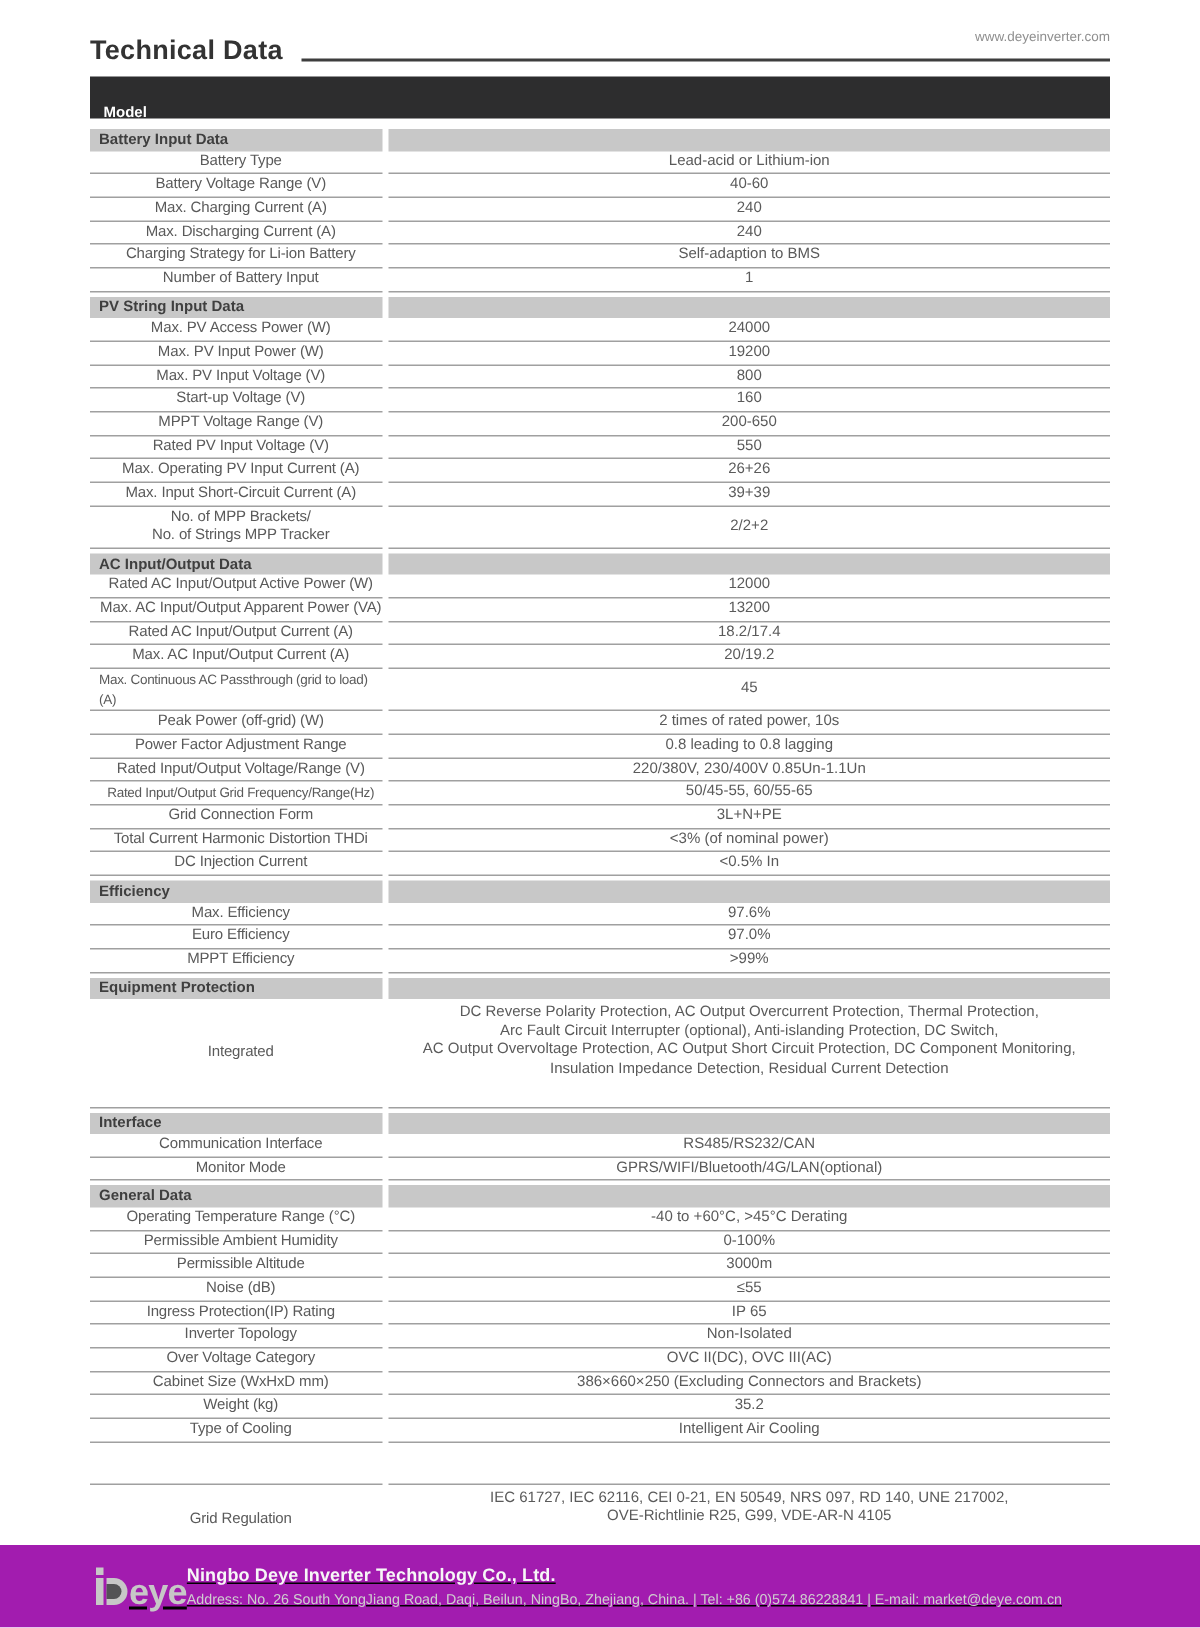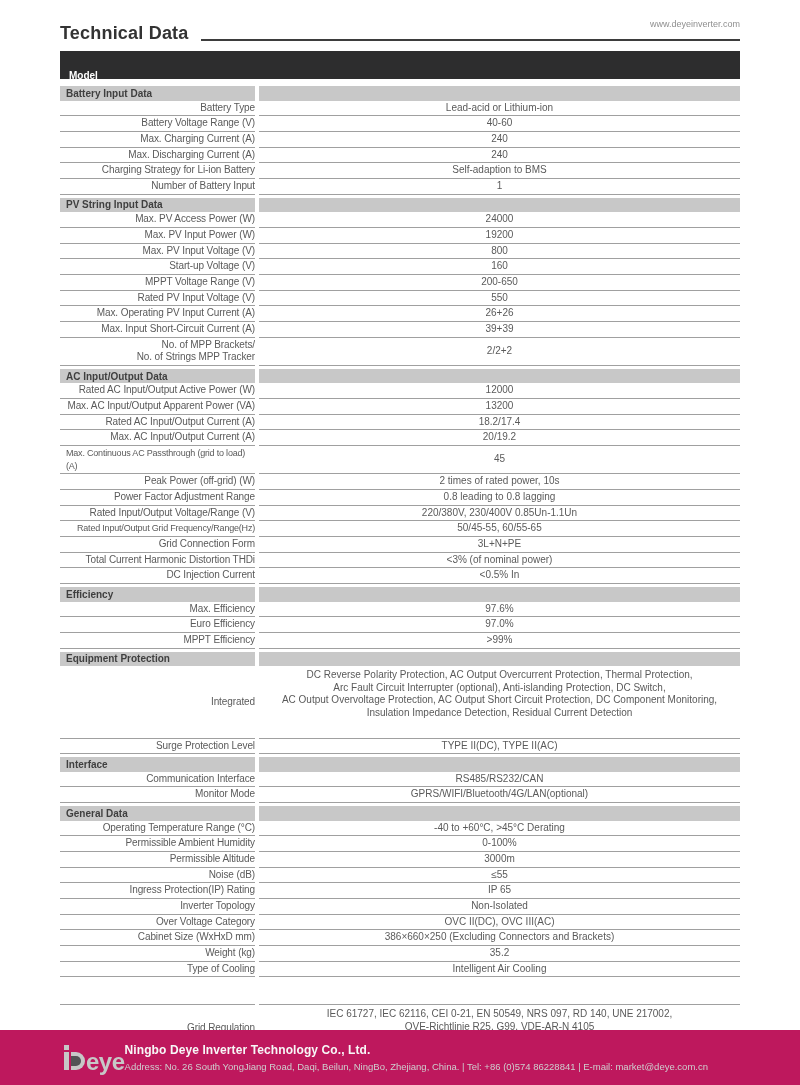--- a/index.html
+++ b/index.html
@@ -21,33 +21,33 @@
   
   .spec-table { margin: 7px 60px 0 60px; }
   .sec-header { display: flex; margin-top: 3px; }
   .sec-header .label { width: 195px; background: #c8c8c8; font-size: 10px; font-weight: bold;
                        color: #3f3f3f; padding: 2px 0 2px 6px; height: 14.5px; display: flex; align-items: center; }
   .sec-header .fill { flex: 1; margin-left: 4px; background: #c8c8c8; height: 14.5px; }
 
   .t-row { display: flex; align-items: stretch; }
   .t-row .cell { display: flex; flex-direction: column; justify-content: center;
                  border-bottom: 1px solid #a0a0a0; min-height: 15.7px; font-size: 10px; color: #5a5a5a; }
-  .t-row .label { width: 195px; padding: 1px 0 1px 6px; align-items: flex-end; letter-spacing: -0.1px; }
+  .t-row .label { width: 195px; padding: 1px 0 1px 6px; align-items: center; letter-spacing: -0.1px; }
   .t-row .value { flex: 1; margin-left: 4px; padding: 1px 6px; align-items: center; text-align: center; }
   .t-row .value div, .t-row .label div { line-height: 12.6px; }
   .t-row.tight .label { font-size: 9px; letter-spacing: -0.2px; }
   .t-row.multiline .value { padding-top: 3px; padding-bottom: 18px; }
 
   .section.standalone { margin-top: 27px; }
   .section.standalone .t-row:first-child .cell { border-top: 1px solid #a0a0a0; }
   .section.standalone .t-row .cell { min-height: 17px; }
 
   
-  .footer { position: absolute; left: 0; right: 0; bottom: 0; height: 55px; background: #be185d;
-            display: flex; align-items: center; }
+  .footer { position: absolute; left: 0; right: 0; bottom: 0; height: 55px; background: #a21caf;
+            display: flex; align-items: center; text-decoration: underline; }
   .logo { display: flex; align-items: flex-end; margin-left: 64px; }
   .logo-d { display: flex; flex-direction: column; }
   .logo-dot { width: 5px; height: 5px; background: #c7c7c7; margin-bottom: 2px; }
   .logo-strokes { display: flex; }
   .logo-bar { width: 5px; height: 18px; background: #c7c7c7; margin-right: 2px; }
   .logo-bowl { width: 14px; height: 18px; background: #c7c7c7; border-radius: 0 9px 9px 0; position: relative; }
   .logo-bowl::after { content: ''; position: absolute; top: 4px; right: 4px; bottom: 4px; left: 0;
                       background: #535355; border-radius: 0 5px 5px 0; }
   .logo-word { font-size: 24px; font-weight: bold; color: #c7c7c7; line-height: 17px; margin-left: 1px; letter-spacing: -0.5px; }
   .footer-text { }
@@ -346,28 +346,20 @@
     <div class="cell label">
             <div>Integrated</div>
           </div>
     <div class="cell value">
             <div>DC Reverse Polarity Protection, AC Output Overcurrent Protection, Thermal Protection,</div>
             <div>Arc Fault Circuit Interrupter (optional),  Anti-islanding Protection, DC  Switch,</div>
             <div>AC Output Overvoltage Protection, AC Output Short Circuit Protection, DC Component Monitoring,</div>
             <div>Insulation Impedance Detection, Residual Current Detection</div>
           </div>
   </div>
-        <div class="t-row">
-    <div class="cell label">
-            <div>Surge Protection Level</div>
-          </div>
-    <div class="cell value">
-            <div>TYPE II(DC), TYPE II(AC)</div>
-          </div>
-  </div>
       </div>
       <div class="section">
         <div class="sec-header">
     <div class="label">Interface</div>
     <div class="fill"></div>
   </div>
         <div class="t-row">
     <div class="cell label">
             <div>Communication Interface</div>
           </div>

